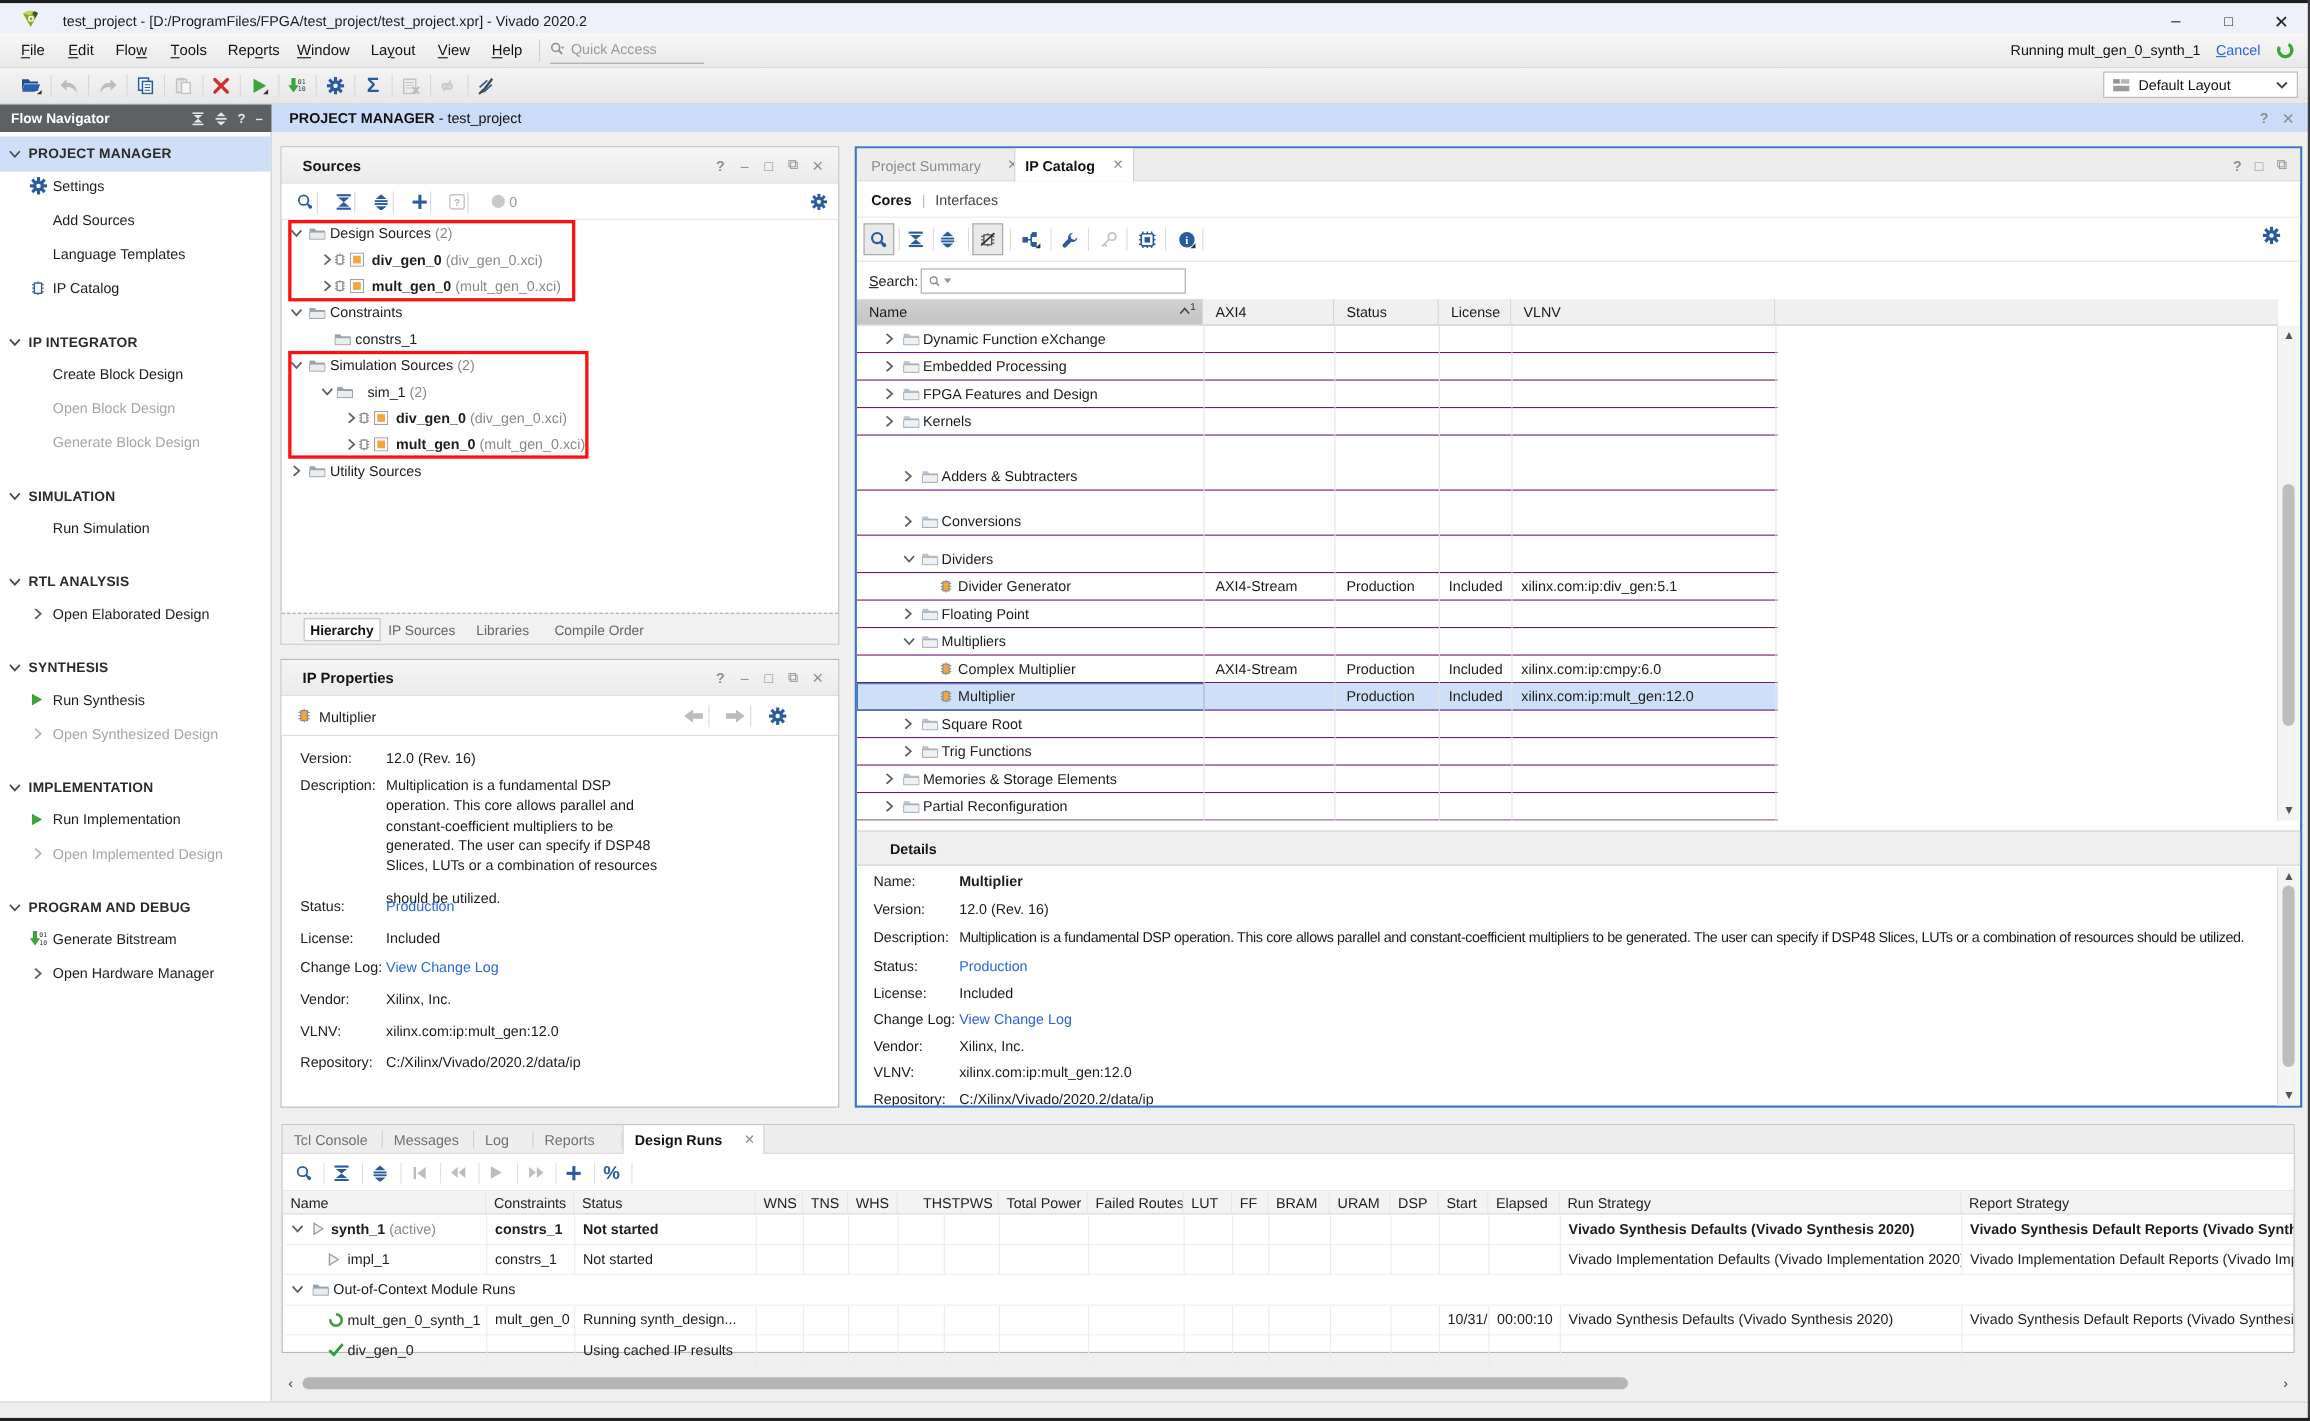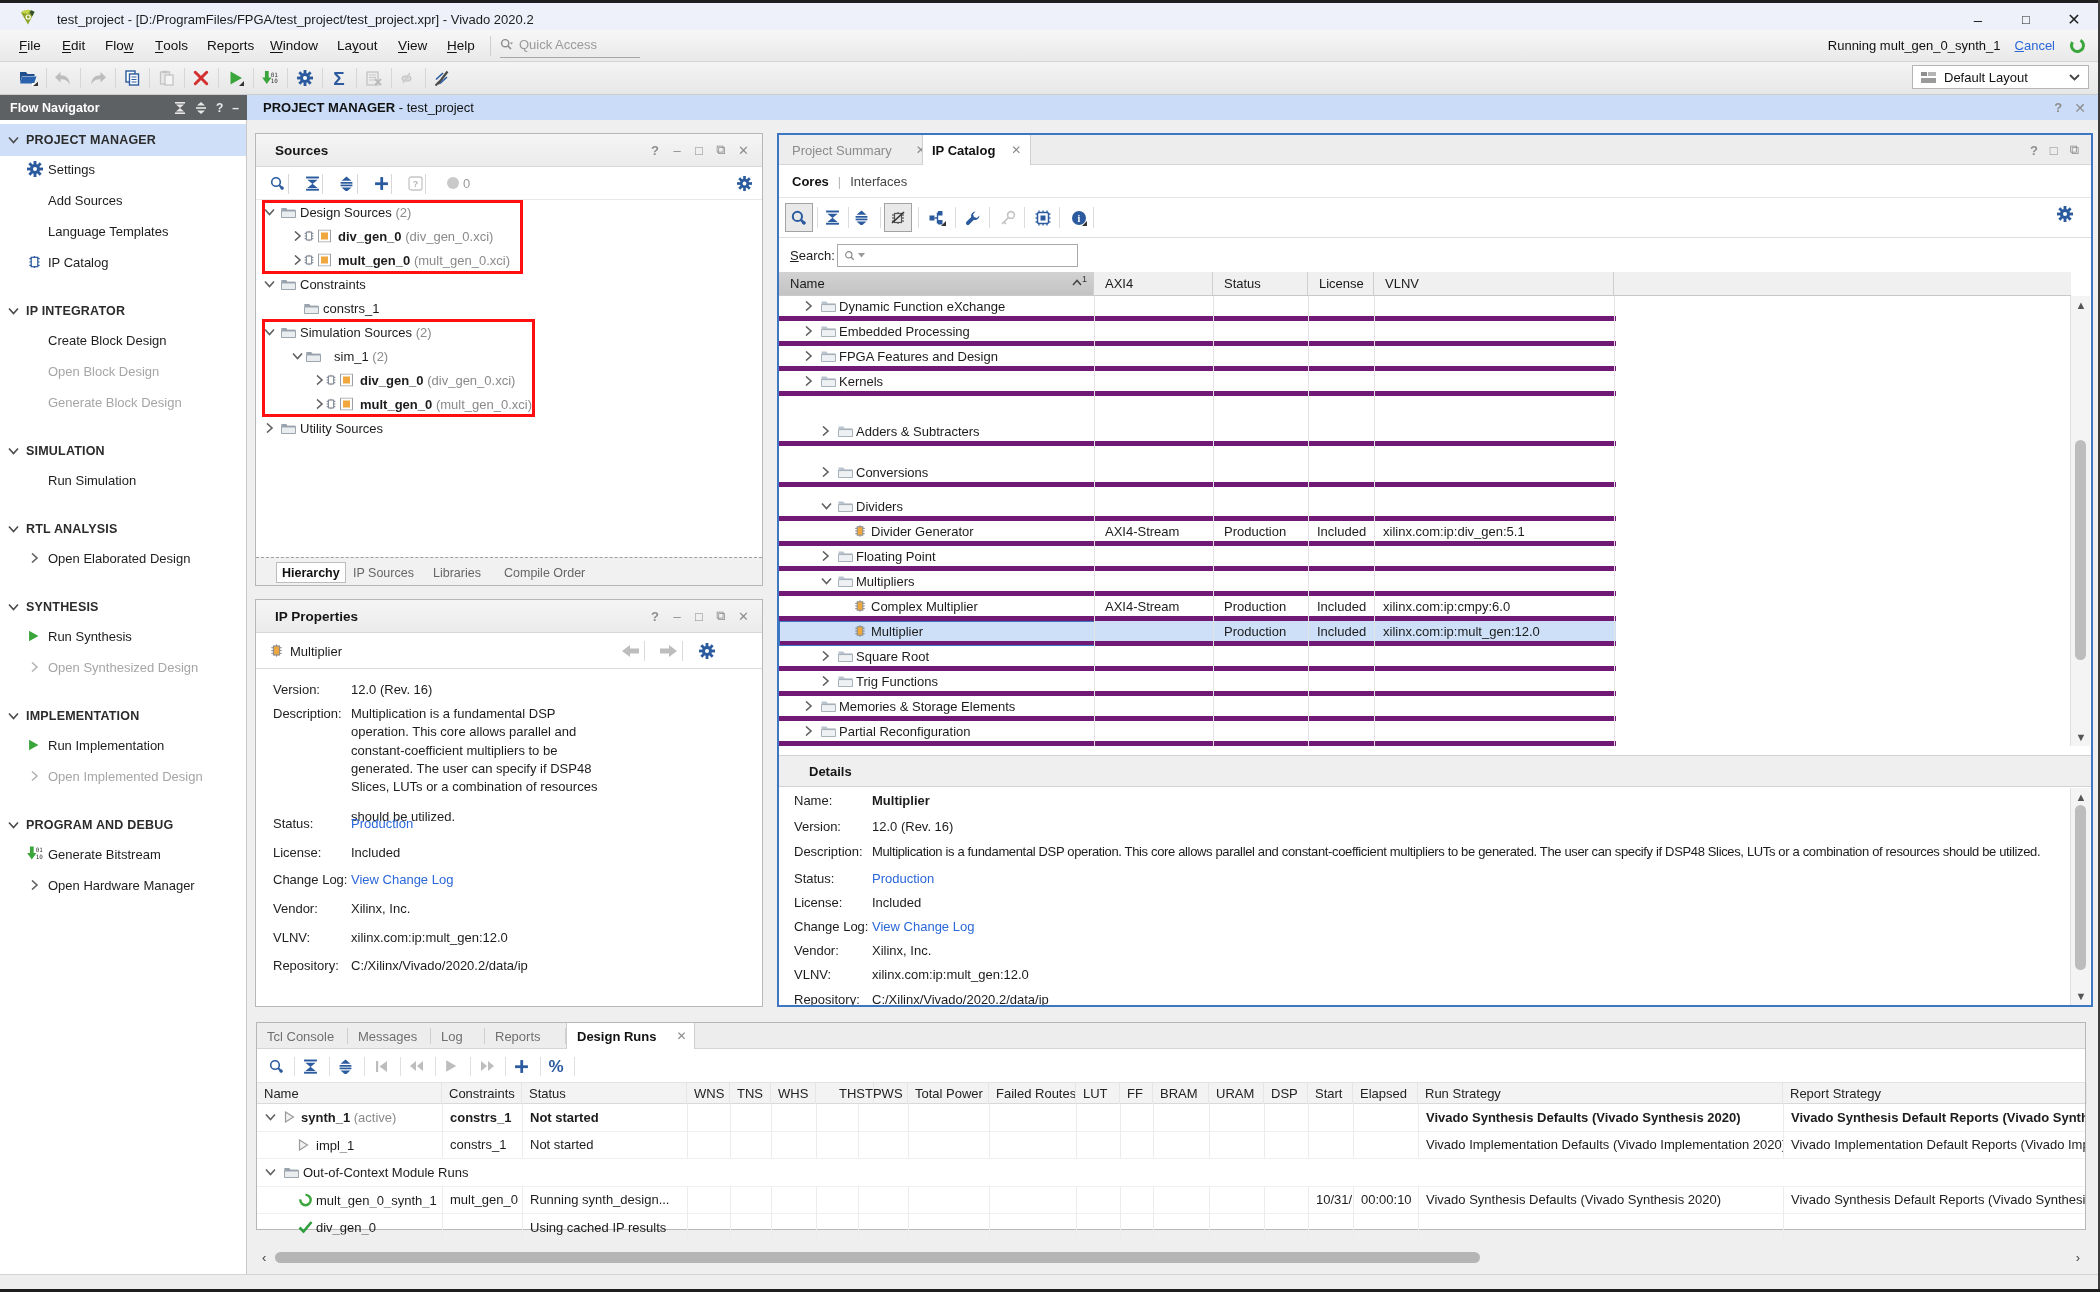--- a/index.html
+++ b/index.html
@@ -89,21 +89,21 @@
   #cat-tab-icons { position:absolute; right:12px; top:0; height:30px; display:flex; gap:12px; align-items:center; color:#8d8d8d; }
   #cat-subtabs { position:absolute; left:0; top:30px; width:100%; height:33px; background:#fff; display:flex; align-items:center; border-bottom:1px solid #e5e5e5; }
   #cat-toolbar { position:absolute; left:0; top:63px; width:100%; height:40px; background:#fff; border-bottom:1px solid #dedede; }
   .cbtn { position:absolute; display:flex; align-items:center; justify-content:center; }
   #cat-search-row { position:absolute; left:0; top:103px; width:100%; height:34px; background:#fff; }
   #cat-search-input { position:absolute; left:58px; top:6px; width:241px; height:23px; border:1px solid #a9a9a9; background:#fff; display:flex; align-items:center; padding-left:6px; gap:2px; }
   #cat-header { position:absolute; left:0; top:137px; width:100%; height:24px; }
   .cat-hcell { position:absolute; top:0; height:24px; background:#f0f0f0; border-right:1px solid #cfcfcf; border-bottom:1px solid #c9c9c9; display:flex; align-items:center; padding-left:11px; color:#1a1a1a; }
   .cat-hcell.first { background:linear-gradient(#d2d2d2,#c3c3c3); }
   #cat-rows { position:absolute; left:0; top:161px; width:1292px; height:450px; overflow:hidden; }
-  .c-row { position:absolute; left:0; width:837px; height:25px; border-bottom:5px solid #701a75; }
+  .c-row { position:absolute; left:0; width:837px; height:25px; border-bottom:1px solid #701a75; }
   .c-row .piece { position:absolute; top:50%; transform:translateY(-50%); white-space:nowrap; }
   .cat-grid { position:absolute; top:0; width:1px; height:450px; background:#e3e3e3; }
   .c-sel { background:#cde0f7; }
   .c-sel-cell { position:absolute; left:0; top:0; width:316px; height:25px; border:1px solid #3d76c2; }
   #cat-details-bar { position:absolute; left:0; top:620px; width:100%; height:32px; background:#efefef; border-top:1px solid #d2d2d2; border-bottom:1px solid #d2d2d2; display:flex; align-items:center; }
   #cat-details { position:absolute; left:0; top:652px; width:100%; height:218px; overflow:hidden; }
   #cat-details .lbl { position:absolute; left:15px; white-space:nowrap; }
   #cat-details .val { position:absolute; left:93px; white-space:nowrap; }
   .vscroll { position:absolute; width:20px; background:#f4f4f4; border-left:1px solid #e0e0e0; }
   .vthumb { position:absolute; left:4px; width:11px; background:#bdbdbd; border-radius:6px; }

